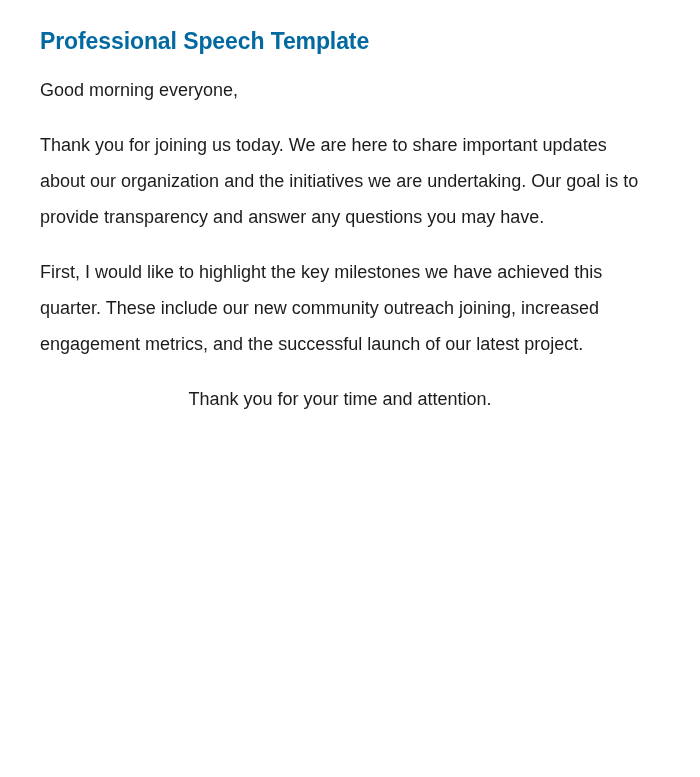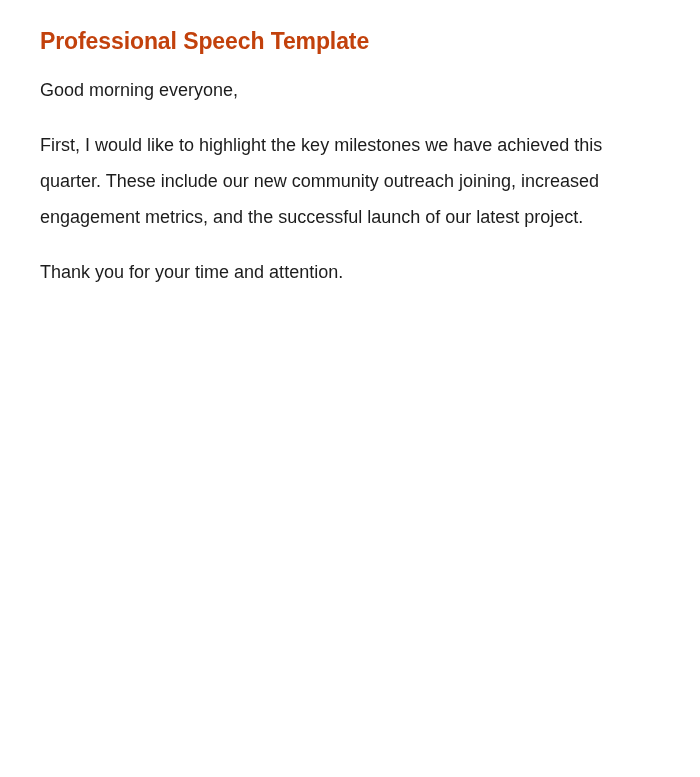--- a/index.html
+++ b/index.html
@@ -20,49 +20,51 @@
     width: 700px;
     min-height: 777px;
     background: #ffffff;
     padding: 26px 60px 20px 40px;
   }
 
   .doc-title {
     font-size: 23px;
     font-weight: bold;
     line-height: 30px;
-    color: #c2410c;
+    color: #0369a1;
     margin: 0 0 14px 0;
     letter-spacing: -0.1px;
   }
 
   .doc-body {
     margin: 0;
   }
 
   .doc-paragraph {
     font-size: 18px;
     line-height: 36px;
     color: #1c1c1c;
     margin: 16px 0 19px 0;
     max-width: 602px;
     text-align: left;
     word-spacing: 0px;
   }
 
   .doc-paragraph:last-child {
     margin-bottom: 0;
+    text-align: center;
   }
 </style>
 </head>
 <body>
 
 <div class="document">
 
   <h1 class="doc-title">Professional Speech Template</h1>
 
   <div class="doc-body">
     <p class="doc-paragraph">Good morning everyone,</p>
+    <p class="doc-paragraph">Thank you for joining us today. We are here to share important updates about our organization and the initiatives we are undertaking. Our goal is to provide transparency and answer any questions you may have.</p>
     <p class="doc-paragraph">First, I would like to highlight the key milestones we have achieved this quarter. These include our new community outreach joining, increased engagement metrics, and the successful launch of our latest project.</p>
     <p class="doc-paragraph">Thank you for your time and attention.</p>
   </div>
 
 </div>
 
 </body></html>

